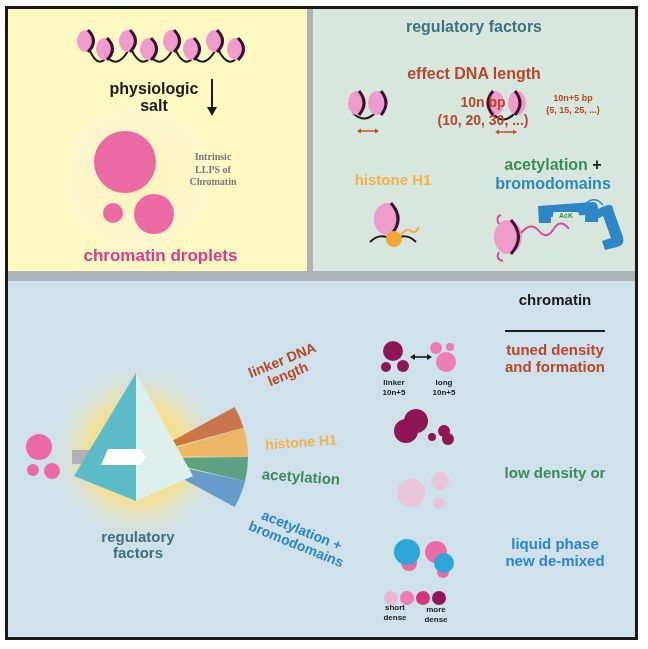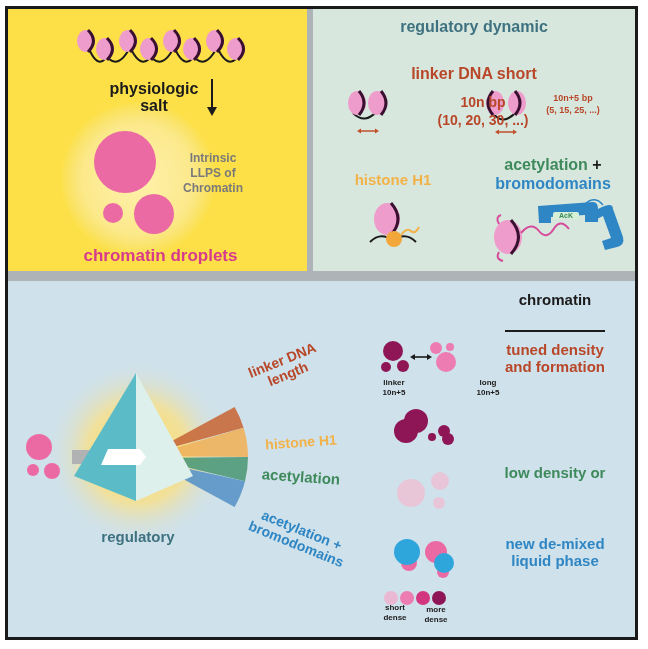--- a/index.html
+++ b/index.html
@@ -1,19 +1,19 @@
 <!DOCTYPE html>
 <html><head>
 <meta charset="utf-8">
 <style>
   html,body{margin:0;padding:0;background:#ffffff;}
   body{width:648px;height:649px;position:relative;overflow:hidden;font-family:"Liberation Sans","DejaVu Sans",sans-serif;font-weight:bold;}
   .frame{position:absolute;left:5px;top:6px;width:633px;height:634px;border:3px solid #1a1a1a;background:#aeb3b7;box-sizing:border-box;}
   .panel{position:absolute;overflow:hidden;}
-  #p1{left:0;top:0;width:299px;height:262px;background:#fde047;}
+  #p1{left:0;top:0;width:299px;height:262px;background:#fef9c3;}
   #p2{left:305px;top:0;width:322px;height:262px;background:#d8e7de;}
   #p3{left:0;top:272px;width:627px;height:356px;background:#cfe1ea;}
   .txt{position:absolute;white-space:nowrap;text-align:center;line-height:1.05;}
   svg{position:absolute;left:0;top:0;overflow:visible;}
 </style>
 </head>
 <body>
 
 <div class="frame">
 
@@ -73,31 +73,31 @@
         <polygon points="199,98 209,98 204,107" fill="#1b1b1b"></polygon>
       </g>
       <circle cx="117" cy="153" r="31" fill="#ec6aa4"></circle>
       <circle cx="105" cy="204" r="10" fill="#ec6aa4"></circle>
       <circle cx="146" cy="205" r="20" fill="#ec6aa4"></circle>
     </svg>
     <div class="txt" style="left:90px;top:72px;width:112px;font-size:16px;color:#1b1b1b;">
       <div>physiologic</div>
       <div>salt</div>
     </div>
-    <div class="txt" style="left:170px;top:142px;width:70px;font-size:12px;color:#7a7a7a;line-height:1.25;">
+    <div class="txt" style="left:170px;top:142px;width:70px;font-size:10px;color:#7a7a7a;line-height:1.25;font-family:Liberation Serif, serif;">
       <div>Intrinsic</div>
       <div>LLPS of</div>
       <div>Chromatin</div>
     </div>
     <div class="txt" style="left:40px;top:238px;width:225px;font-size:17px;color:#d63b8c;">chromatin droplets</div>
   </div>
 
   <div class="panel" id="p2">
-    <div class="txt" style="left:0;top:10px;width:322px;font-size:16px;color:#3f7280;">regulatory dynamic</div>
-    <div class="txt" style="left:0;top:57px;width:322px;font-size:16px;color:#b8472a;">linker DNA short</div>
+    <div class="txt" style="left:0;top:10px;width:322px;font-size:16px;color:#3f7280;">regulatory factors</div>
+    <div class="txt" style="left:0;top:57px;width:322px;font-size:16px;color:#b8472a;">effect DNA length</div>
 
     <svg width="322" height="262">
 
       <g>
         <path d="M40,104 Q52,116 64,102" stroke="#1b1b1b" stroke-width="2" fill="none"></path>
         <ellipse cx="44" cy="94" rx="9" ry="12" fill="#ee9ccb"></ellipse>
         <path d="M46,82 Q56,94 46,106" stroke="#3a1030" stroke-width="3" fill="none"></path>
         <ellipse cx="64" cy="94" rx="9" ry="12" fill="#ee9ccb"></ellipse>
         <path d="M68,82 Q78,94 68,106" stroke="#3a1030" stroke-width="3" fill="none"></path>
         <line x1="46" y1="122" x2="64" y2="122" stroke="#c0502a" stroke-width="1.5"></line>
@@ -226,43 +226,44 @@
     </div>
     <div class="txt" style="left:243px;top:154px;width:100px;font-size:14px;color:#f2b24a;transform:rotate(-4deg);">histone H1</div>
     <div class="txt" style="left:238px;top:188px;width:110px;font-size:15px;color:#3e8a5c;transform:rotate(4deg);">acetylation</div>
     <div class="txt" style="left:233px;top:218px;width:125px;font-size:14px;color:#2f86c4;transform:rotate(22deg);transform-origin:left center;line-height:1.05;">
       <div>acetylation +</div>
       <div>bromodomains</div>
     </div>
 
     <div class="txt" style="left:70px;top:248px;width:120px;font-size:15px;color:#3f7280;">
       <div>regulatory</div>
+      <div>factors</div>
     </div>
 
     <div class="txt" style="left:487px;top:10px;width:120px;font-size:15px;color:#1b1b1b;line-height:1.2;">
       <div>chromatin</div>
     </div>
 
     <div class="txt" style="left:472px;top:60px;width:150px;font-size:15px;color:#b8472a;line-height:1.15;">
       <div>tuned density</div>
       <div>and formation</div>
     </div>
     <div class="txt" style="left:472px;top:183px;width:150px;font-size:15px;color:#3e8a5c;line-height:1.15;">
       <div>low density or</div>
     </div>
     <div class="txt" style="left:472px;top:254px;width:150px;font-size:15px;color:#2f86c4;line-height:1.15;">
+      <div>liquid phase</div>
       <div>new de-mixed</div>
-      <div>liquid phase</div>
     </div>
 
     <div class="txt" style="left:370px;top:97px;width:32px;font-size:8px;color:#1b1b1b;line-height:1.2;">
       <div>linker</div>
       <div>10n+5</div>
     </div>
-    <div class="txt" style="left:420px;top:97px;width:32px;font-size:8px;color:#1b1b1b;line-height:1.2;margin-left:44px;">
+    <div class="txt" style="left:420px;top:97px;width:32px;font-size:8px;color:#1b1b1b;line-height:1.2;">
       <div>long</div>
       <div>10n+5</div>
     </div>
     <div class="txt" style="left:370px;top:322px;width:34px;font-size:8px;color:#1b1b1b;line-height:1.2;">
       <div>short</div>
       <div>dense</div>
     </div>
     <div class="txt" style="left:411px;top:324px;width:34px;font-size:8px;color:#1b1b1b;line-height:1.2;">
       <div>more</div>
       <div>dense</div>

